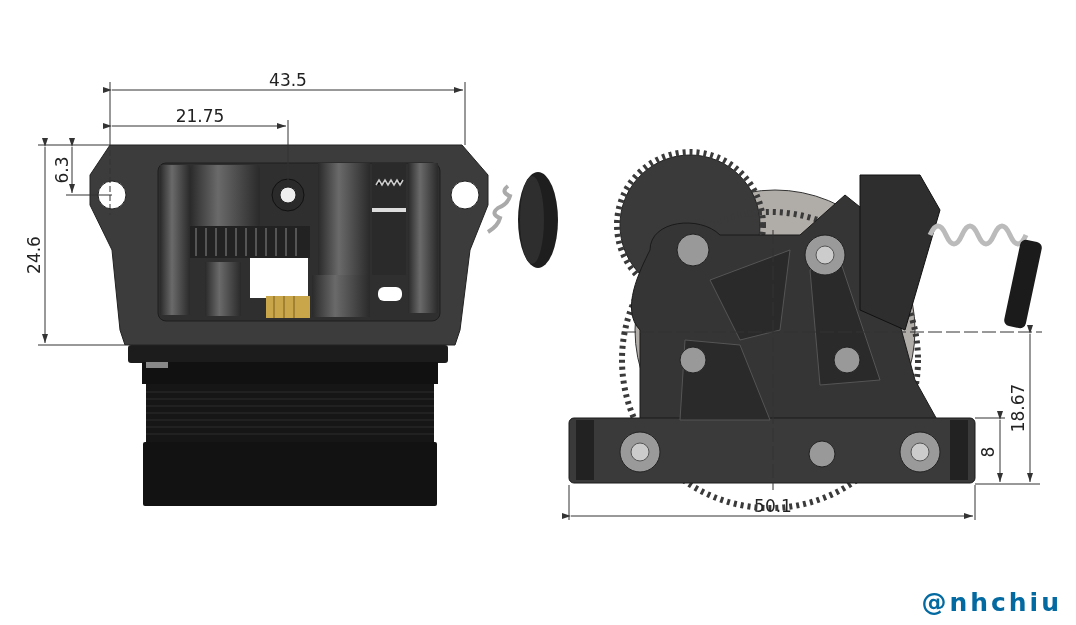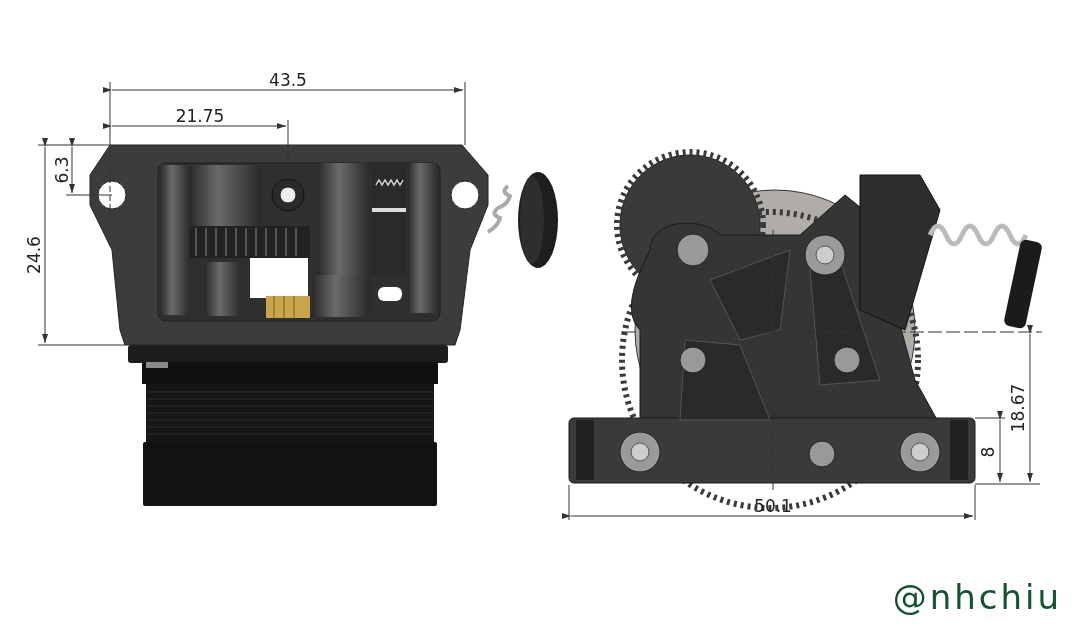--- a/index.html
+++ b/index.html
@@ -1,19 +1,19 @@
 <!DOCTYPE html>
 <html><head>
 <meta charset="utf-8">
 <style>
   html,body{margin:0;padding:0;background:#ffffff;}
   body{width:1076px;height:625px;position:relative;overflow:hidden;font-family:"DejaVu Sans",sans-serif;}
   svg{position:absolute;left:0;top:0;}
   .dim{font-family:"DejaVu Sans",sans-serif;font-size:17px;fill:#222;}
-  .wm{position:absolute;right:14px;bottom:8px;font-family:"DejaVu Sans",sans-serif;font-size:34px;color:#14532d;letter-spacing:3px;}
+  .wm{position:absolute;right:14px;bottom:8px;font-family:"DejaVu Sans",sans-serif;font-size:25px;color:#0369a1;letter-spacing:3px;font-weight:bold;}
 </style>
 </head>
 <body>
 
 <svg width="1076" height="625" viewBox="0 0 1076 625">
   <defs>
     <marker id="arr" markerWidth="10" markerHeight="8" refX="9" refY="4" orient="auto" markerUnits="userSpaceOnUse">
       <path d="M0,1 L9,4 L0,7 z" fill="#333"></path>
     </marker>
     <linearGradient id="cyl" x1="0" x2="1">

